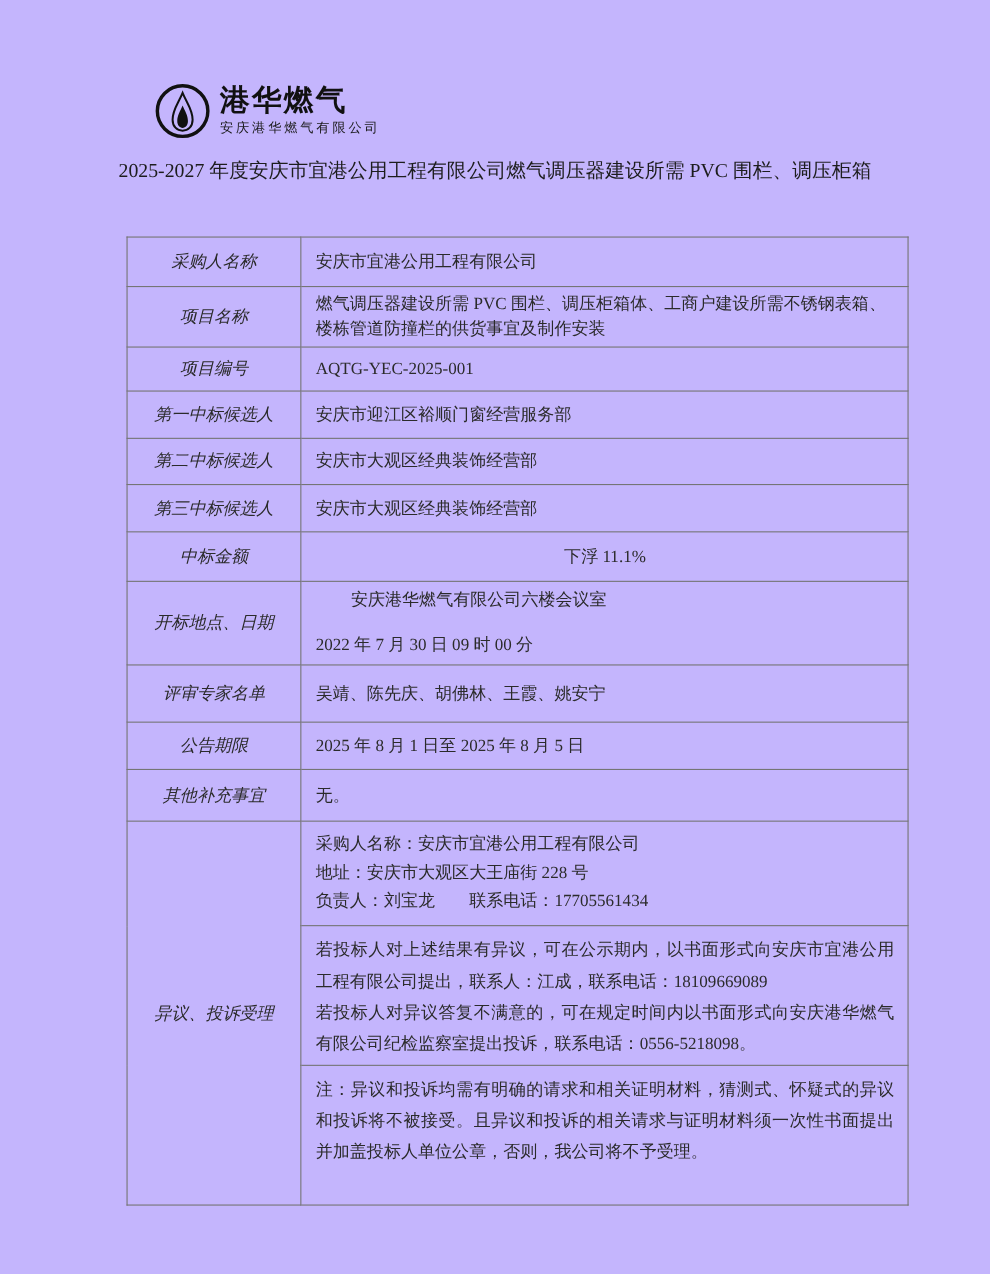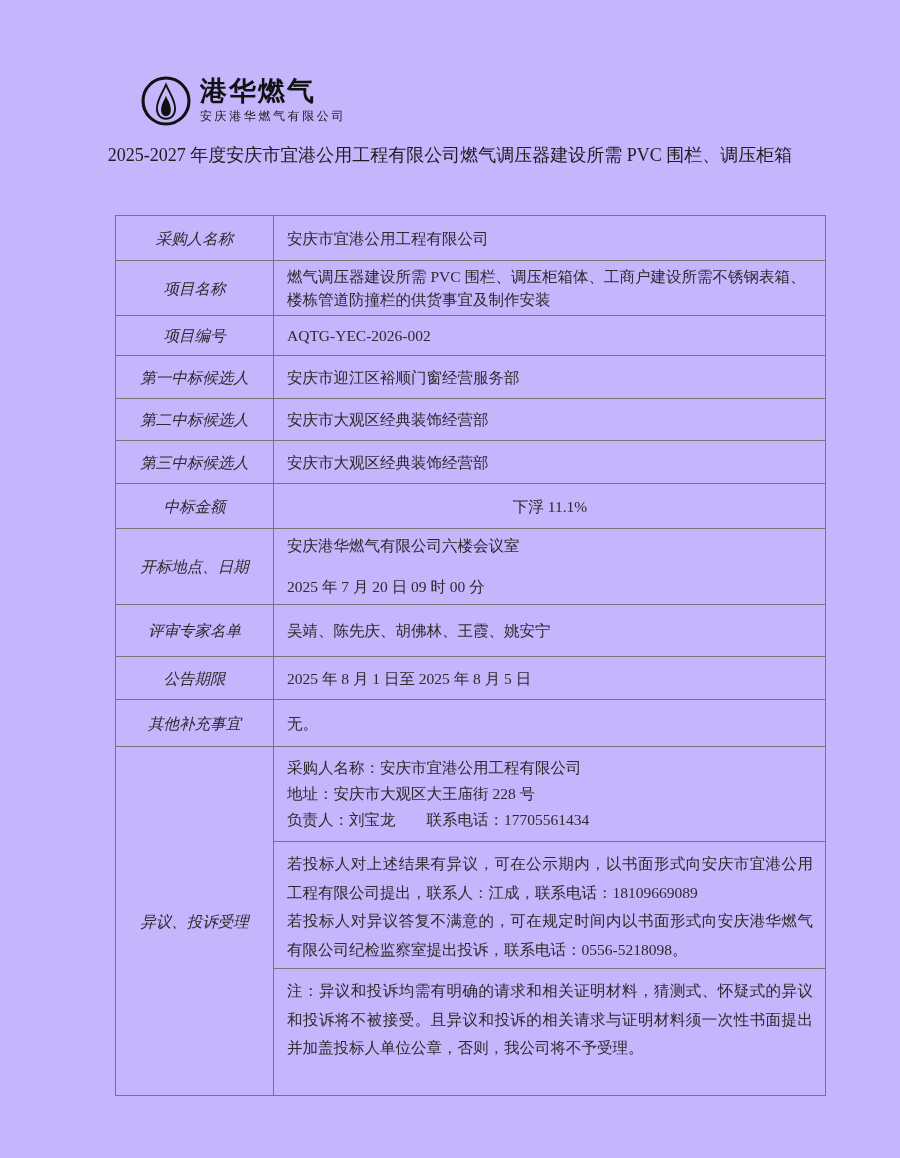--- a/index.html
+++ b/index.html
@@ -91,20 +91,21 @@
   }
   td.val.center {
     text-align: center;
   }
   .cell-line {
     white-space: pre-wrap;
     line-height: 26px;
   }
   .gap-below {
     margin-bottom: 15px;
+    margin-left: 32px;
   }
   .para {
     line-height: 28.5px;
     text-align: justify;
     font-family: Liberation Serif, serif;
   }
   td.val.top {
     vertical-align: top;
     padding-top: 8px;
   }
@@ -139,21 +140,21 @@
       <tr style="height:45px">
         <td class="lbl">采购人名称</td>
         <td class="val">安庆市宜港公用工程有限公司</td>
       </tr>
       <tr style="height:52px">
         <td class="lbl">项目名称</td>
         <td class="val">燃气调压器建设所需 PVC 围栏、调压柜箱体、工商户建设所需不锈钢表箱、楼栋管道防撞栏的供货事宜及制作安装</td>
       </tr>
       <tr style="height:40px">
         <td class="lbl">项目编号</td>
-        <td class="val">AQTG-YEC-2026-002</td>
+        <td class="val">AQTG-YEC-2025-001</td>
       </tr>
       <tr style="height:43px">
         <td class="lbl">第一中标候选人</td>
         <td class="val">安庆市迎江区裕顺门窗经营服务部</td>
       </tr>
       <tr style="height:42px">
         <td class="lbl">第二中标候选人</td>
         <td class="val">安庆市大观区经典装饰经营部</td>
       </tr>
       <tr style="height:43px">
@@ -161,21 +162,21 @@
         <td class="val">安庆市大观区经典装饰经营部</td>
       </tr>
       <tr style="height:45px">
         <td class="lbl">中标金额</td>
         <td class="val center">下浮 11.1%</td>
       </tr>
       <tr style="height:68px">
         <td class="lbl">开标地点、日期</td>
         <td class="val">
           <div class="cell-line gap-below">安庆港华燃气有限公司六楼会议室</div>
-          <div class="cell-line">2025 年 7 月 20 日 09 时 00 分</div>
+          <div class="cell-line">2022 年 7 月 30 日 09 时 00 分</div>
         </td>
       </tr>
       <tr style="height:52px">
         <td class="lbl">评审专家名单</td>
         <td class="val">吴靖、陈先庆、胡佛林、王霞、姚安宁</td>
       </tr>
       <tr style="height:43px">
         <td class="lbl">公告期限</td>
         <td class="val">2025 年 8 月 1 日至 2025 年 8 月 5 日</td>
       </tr>

